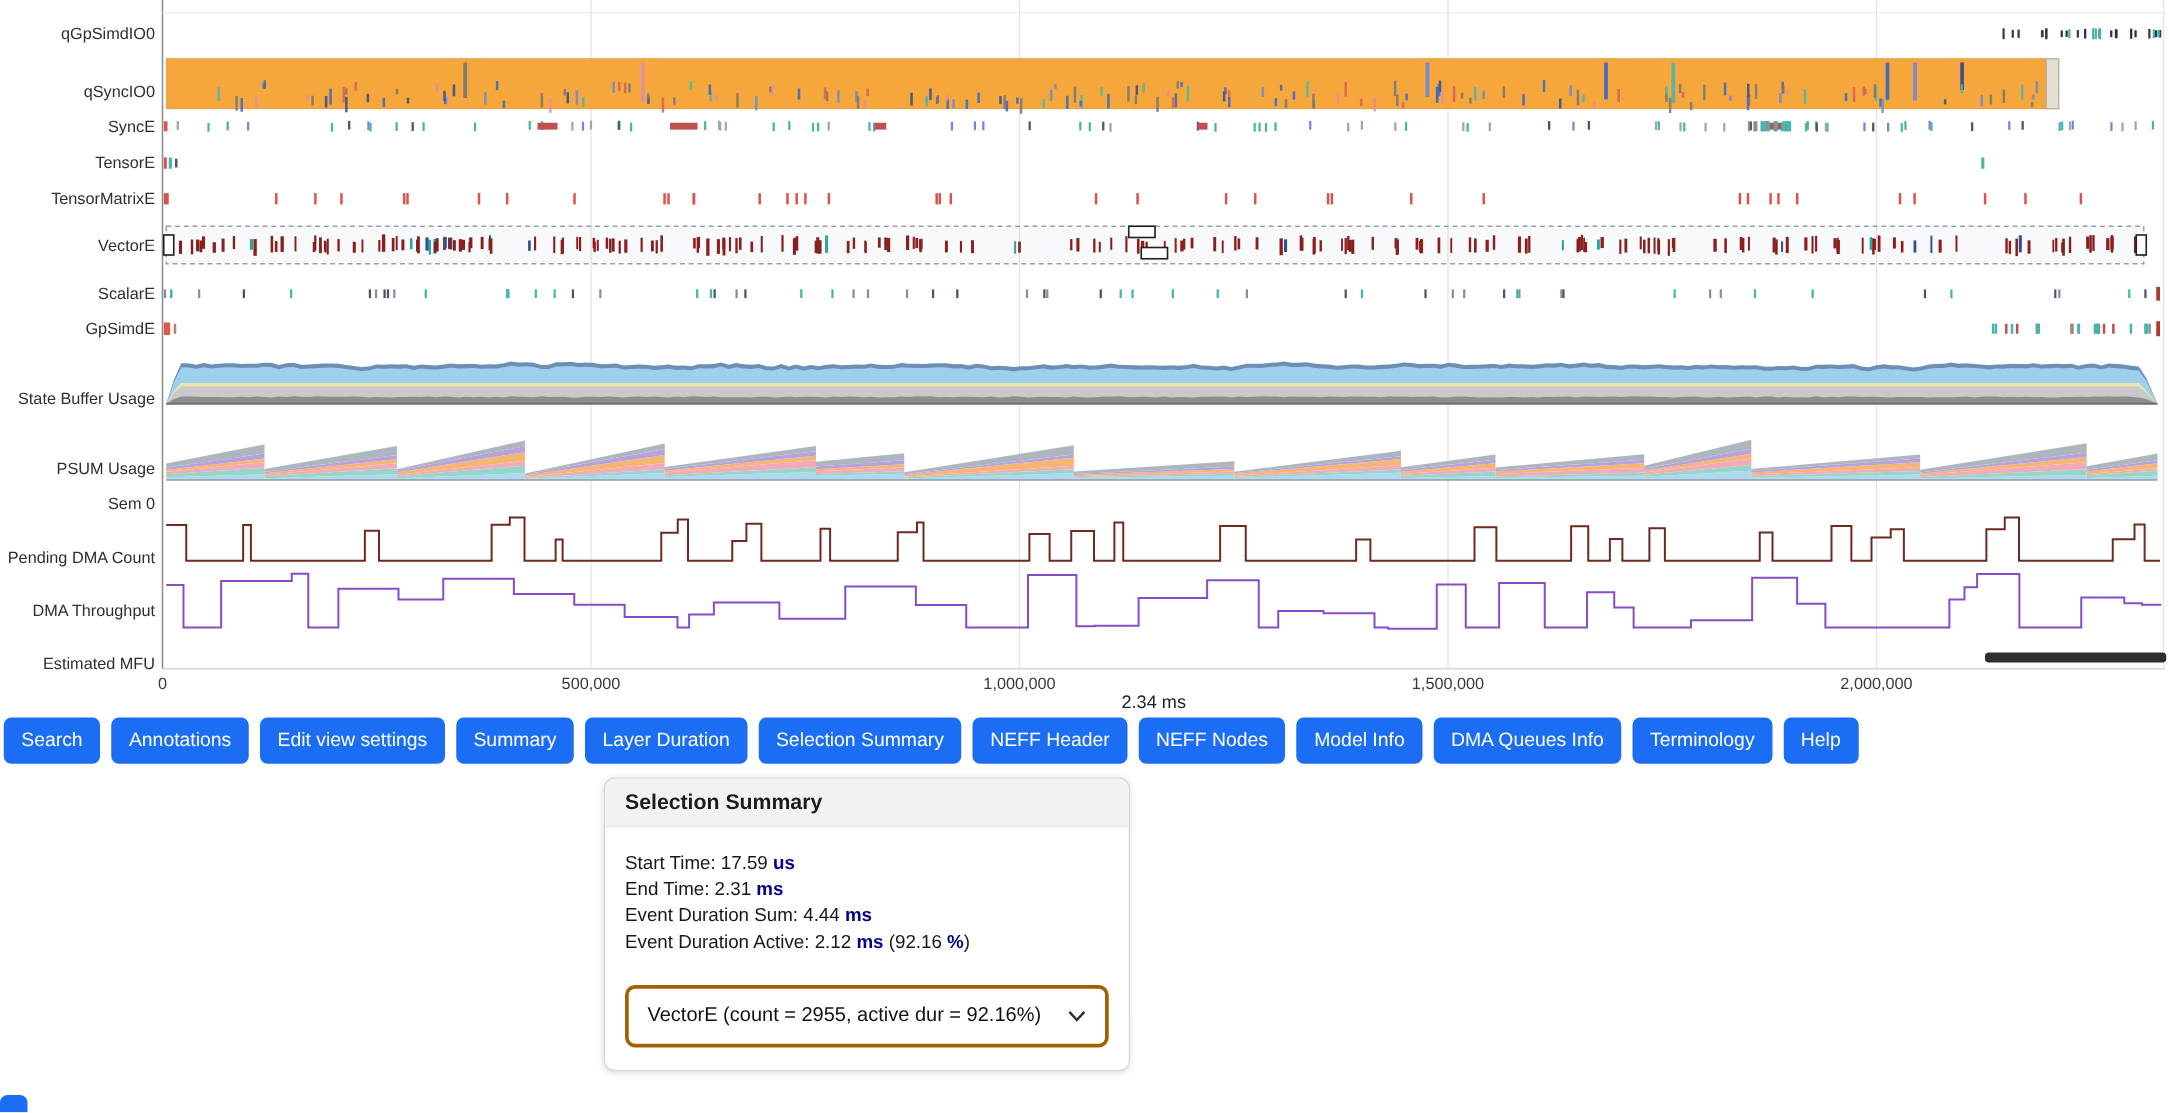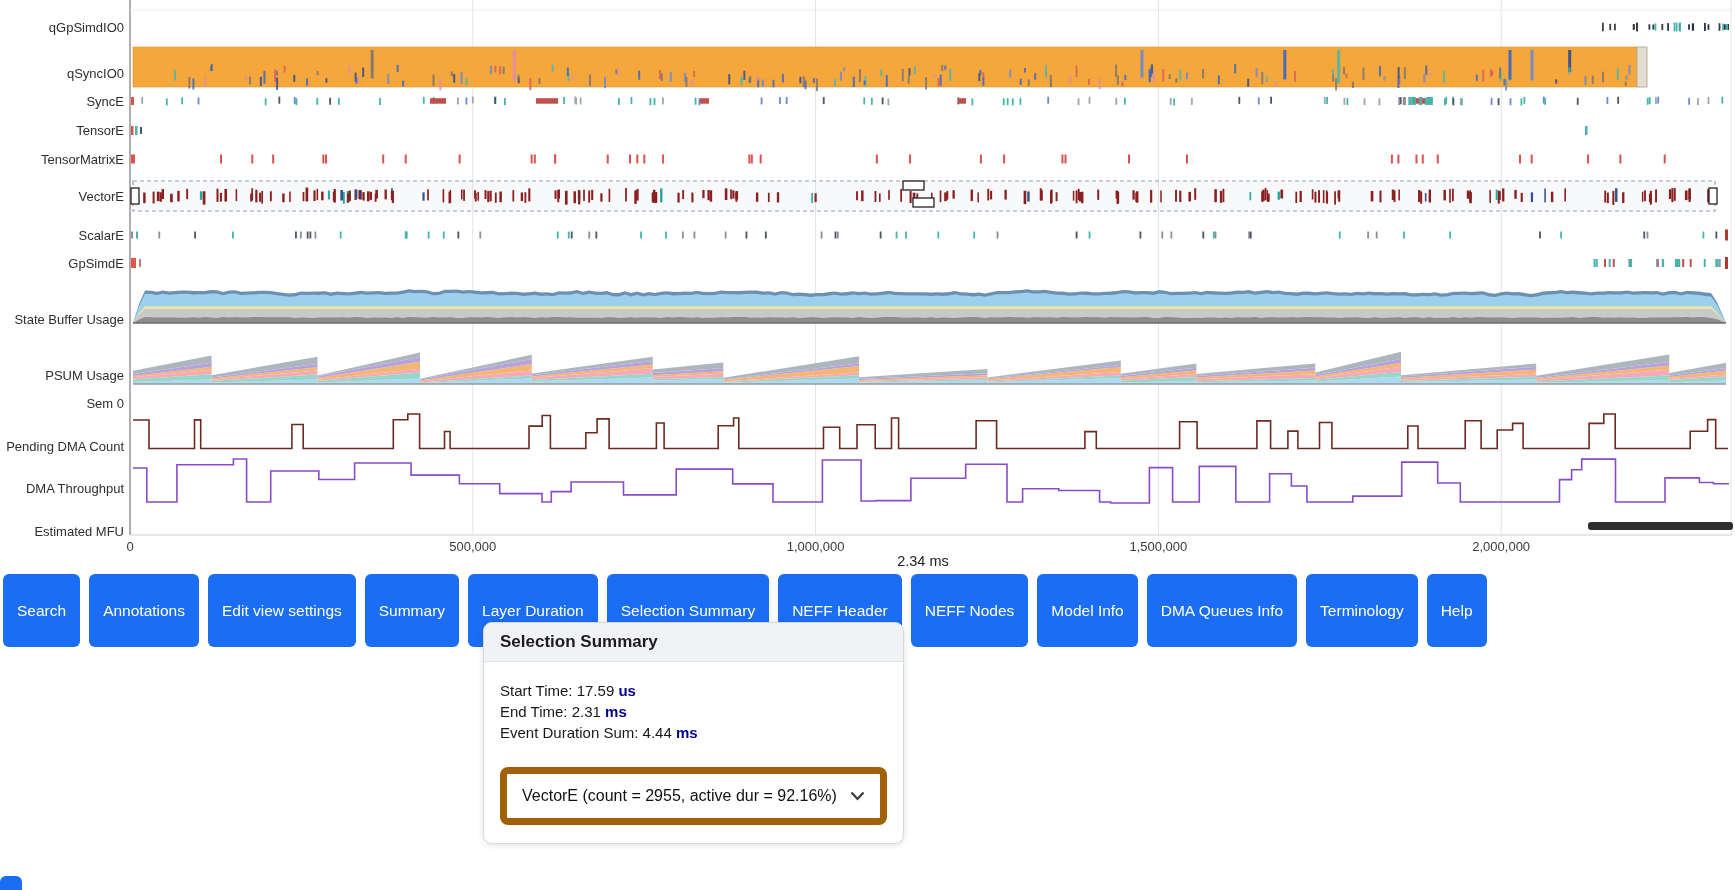--- a/index.html
+++ b/index.html
@@ -1,30 +1,30 @@
 <!DOCTYPE html>
 <html style="--accent: #1b6ef3; --unit: #00008b;"><head>
 <meta charset="utf-8">
 <style>
   html,body{margin:0;padding:0;background:#fff;}
   body{font-family:"Liberation Sans",sans-serif;color:#1c1c1e;}
   #app{position:relative;width:1735px;height:890px;overflow:hidden;background:#fff;}
   #timeline-wrap{position:absolute;left:0;top:0;width:1735px;height:570px;}
   #toolbar{position:absolute;left:3px;top:574px;display:flex;gap:9px;white-space:nowrap;}
   .tb-btn{background:var(--accent,#1b6ef3);color:#fff;border:none;border-radius:6px;
-          padding:27px 14px;font-size:15.5px;font-family:inherit;cursor:pointer;line-height:1.25;}
+          padding:9px 14px;font-size:15.5px;font-family:inherit;cursor:pointer;line-height:1.25;}
   #panel{position:absolute;left:483px;top:622px;width:419px;background:#fff;
          border:1px solid #d5d8dc;border-radius:9px;box-shadow:0 1px 6px rgba(0,0,0,0.13);}
   .panel-header{background:#f1f2f4;border-bottom:1px solid #dcdfe3;border-radius:8px 8px 0 0;
                 padding:9px 16px;font-size:17px;font-weight:700;}
   .panel-body{padding:18px 16px 18px;}
   .stat{font-size:15px;line-height:21px;color:#17181a;}
   .unit{font-weight:700;color:var(--unit,#00008b);}
   .dropdown{margin-top:24px;width:100%;box-sizing:border-box;display:flex;align-items:center;
-            justify-content:space-between;gap:10px;border:7px solid #a16207;border-radius:8px;
+            justify-content:space-between;gap:10px;border:3px solid #a16207;border-radius:8px;
             background:#fff;padding:13px 15px;font-size:16px;color:#101113;font-family:inherit;cursor:pointer;text-align:left;}
   #partial-btn{position:absolute;left:0;top:876px;width:22px;height:14px;
                background:var(--accent,#1b6ef3);border-radius:6px 6px 0 0;}
   svg text{font-family:"Liberation Sans",sans-serif;}
 </style>
 </head>
 <body>
 
 <div id="app">
 
@@ -882,20 +882,21 @@
       <button class="tb-btn">Help</button>
     </div>
 
   <div id="panel">
     <div class="panel-header">Selection Summary</div>
     <div class="panel-body">
       <div id="stats">
           <div class="stat"><span>Start Time: 17.59 </span><span class="unit">us</span></div>
           <div class="stat"><span>End Time: 2.31 </span><span class="unit">ms</span></div>
           <div class="stat"><span>Event Duration Sum: 4.44 </span><span class="unit">ms</span></div>
+          <div class="stat"><span>Event Duration Active: 2.12 </span><span class="unit">ms</span><span> (92.16 </span><span class="unit">%</span><span>)</span></div>
         </div>
       <button class="dropdown">
         <span>VectorE (count = 2955, active dur = 92.16%)</span>
         <svg width="15" height="10" viewBox="0 0 15 10">
           <path d="M1.5 1.5 L7.5 8 L13.5 1.5" stroke="#333" stroke-width="2" fill="none"></path>
         </svg>
       </button>
     </div>
   </div>
 

